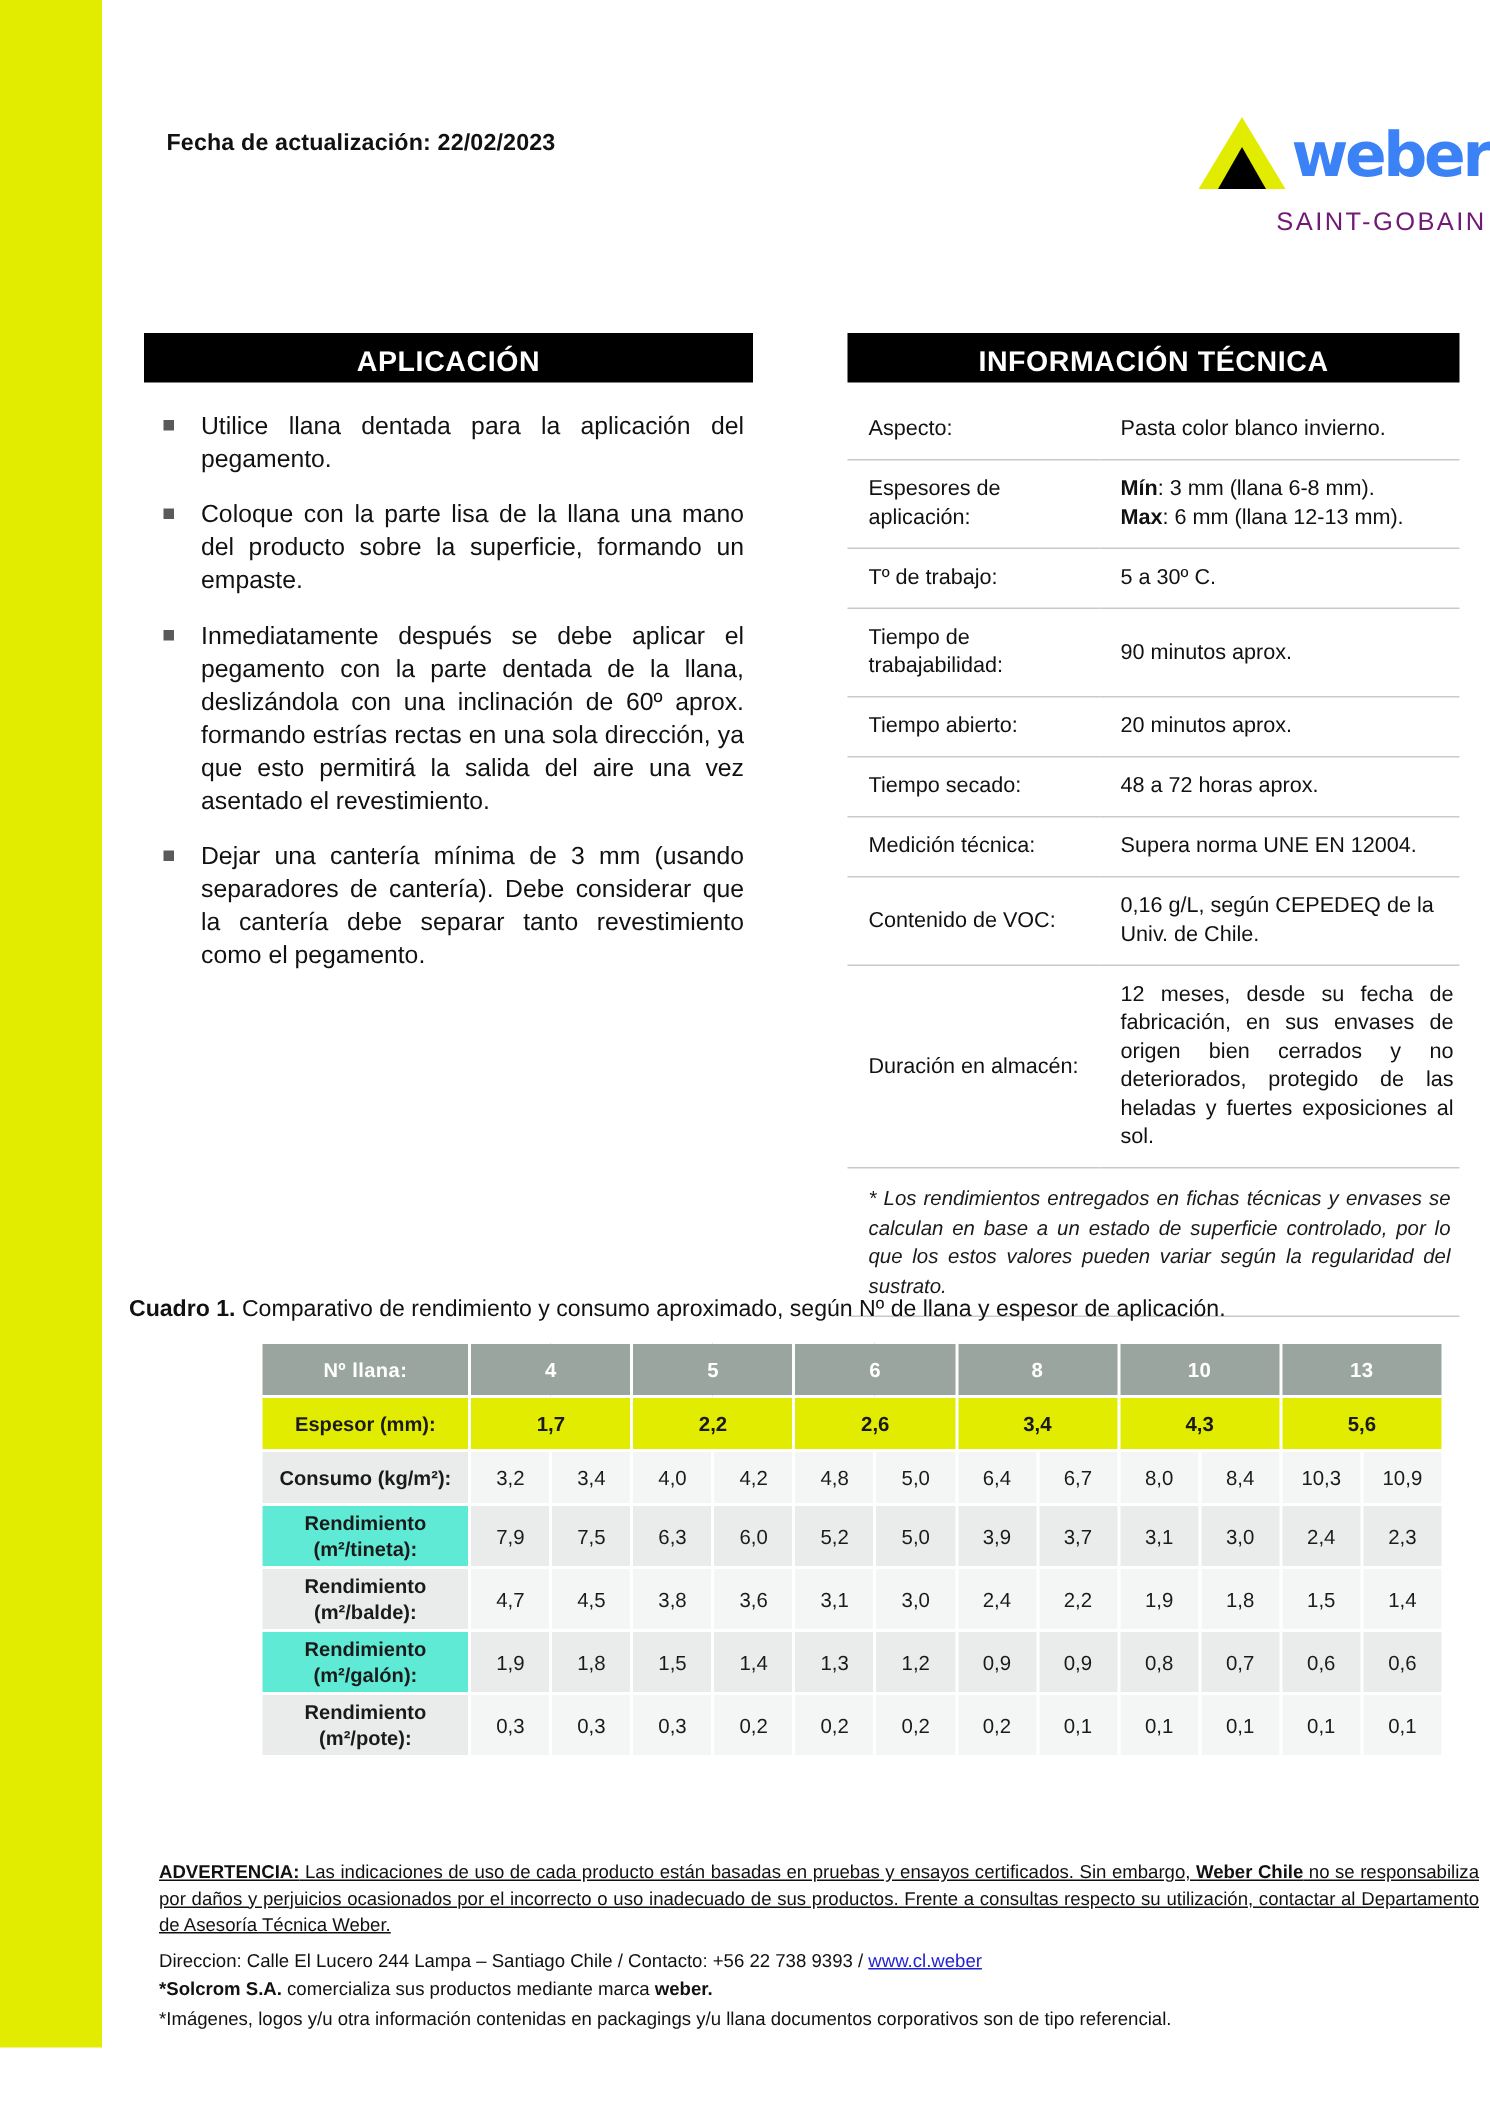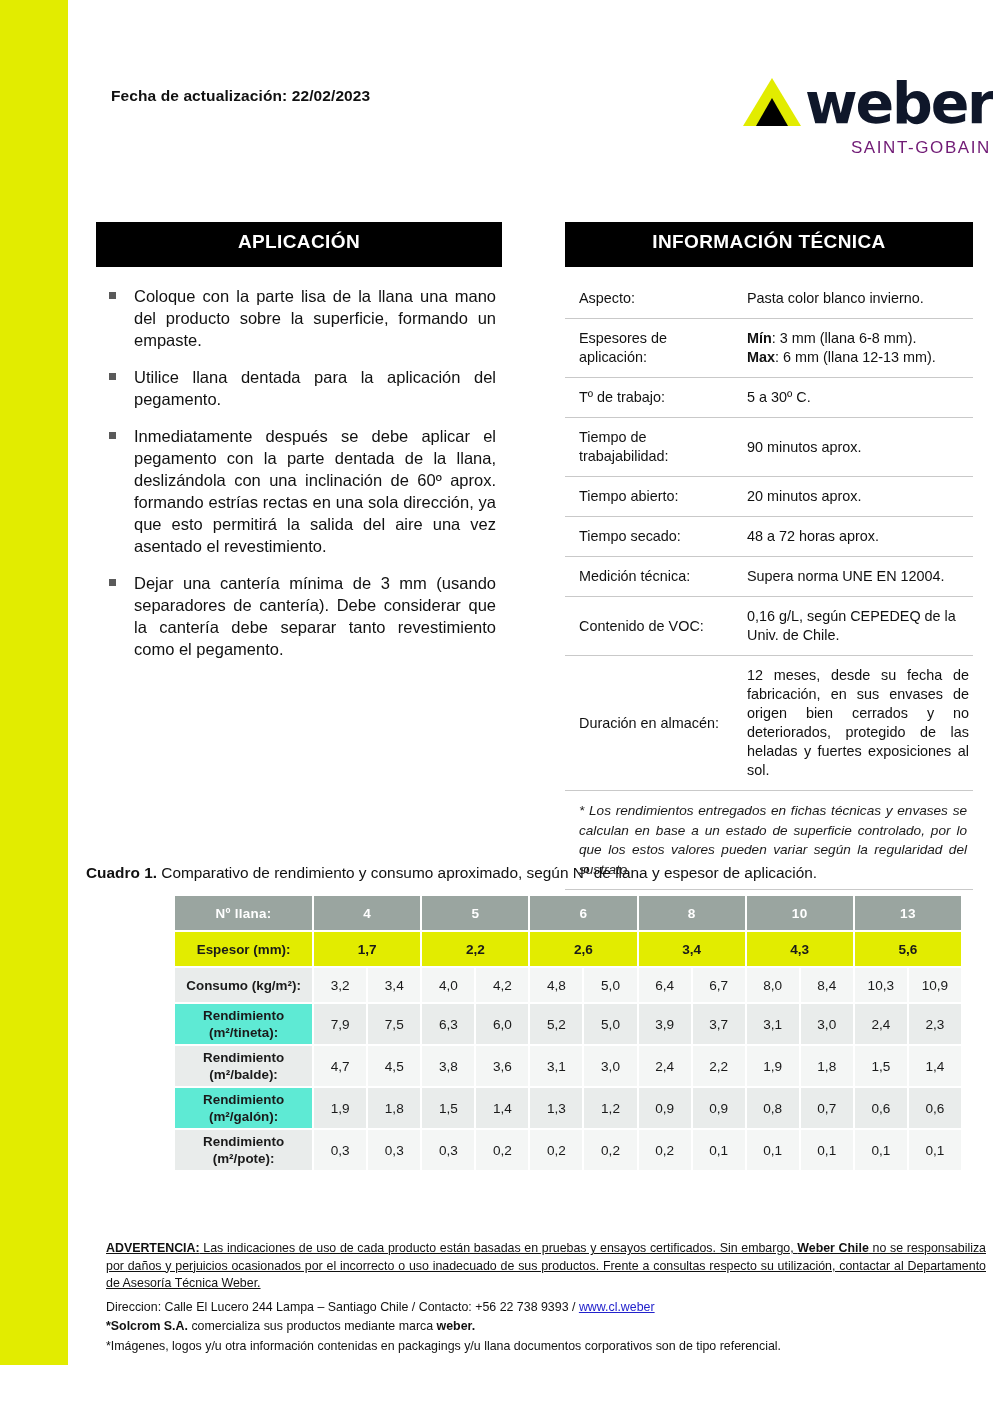--- a/index.html
+++ b/index.html
@@ -49,25 +49,25 @@
   }
   .logo-row {
     display: flex;
     align-items: center;
     justify-content: flex-end;
     gap: 2px;
     height: 62px;
   }
   .logo-mark { width: 62px; height: 54px; display:block; }
   .logo-word {
-    font-size: 57px;
+    font-size: 41px;
     font-weight: bold;
     letter-spacing: -2.2px;
     line-height: 52px;
-    color: #0f172a;
+    color: #3b82f6;
     font-family: "DejaVu Sans", sans-serif;
   }
   .logo-sub {
     font-size: 17px;
     letter-spacing: 1.6px;
     color: #701a75;
     margin-top: 4px;
     margin-right: 2px;
     font-family: "Liberation Sans", sans-serif;
   }
@@ -82,21 +82,21 @@
     left: 497px; top: 222px;
     width: 408px;
   }
   .section-banner {
     background: #000;
     color: #fff;
     text-align: center;
     font-size: 19px;
     font-weight: bold;
     letter-spacing: .4px;
-    padding: 9px 0 14px;
+    padding: 9px 0 2px;
   }
   
   ul.bullets {
     list-style: none;
     margin: 18px 0 0 0;
     padding: 0 6px 0 6px;
   }
   ul.bullets li {
     position: relative;
     padding-left: 32px;
@@ -221,22 +221,22 @@
         </span>
         <span class="logo-word">weber</span>
       </div>
       <div class="logo-sub">SAINT-GOBAIN</div>
     </div>
   </div>
 
   <div class="col-left">
     <div class="section-banner">APLICACIÓN</div>
     <ul class="bullets">
+      <li>Utilice llana dentada para la aplicación del pegamento.</li>
       <li>Coloque con la parte lisa de la llana una mano del producto sobre la superficie, formando un empaste.</li>
-      <li>Utilice llana dentada para la aplicación del pegamento.</li>
       <li>Inmediatamente después se debe aplicar el pegamento con la parte dentada de la llana, deslizándola con una inclinación de 60º aprox. formando estrías rectas en una sola dirección, ya que esto permitirá la salida del aire una vez asentado el revestimiento.</li>
       <li>Dejar una cantería mínima de 3 mm (usando separadores de cantería). Debe considerar que la cantería debe separar tanto revestimiento como el pegamento.</li>
     </ul>
   </div>
 
   <div class="col-right">
     <div class="section-banner">INFORMACIÓN TÉCNICA</div>
     <table class="tech">
       <tbody>
         <tr>

